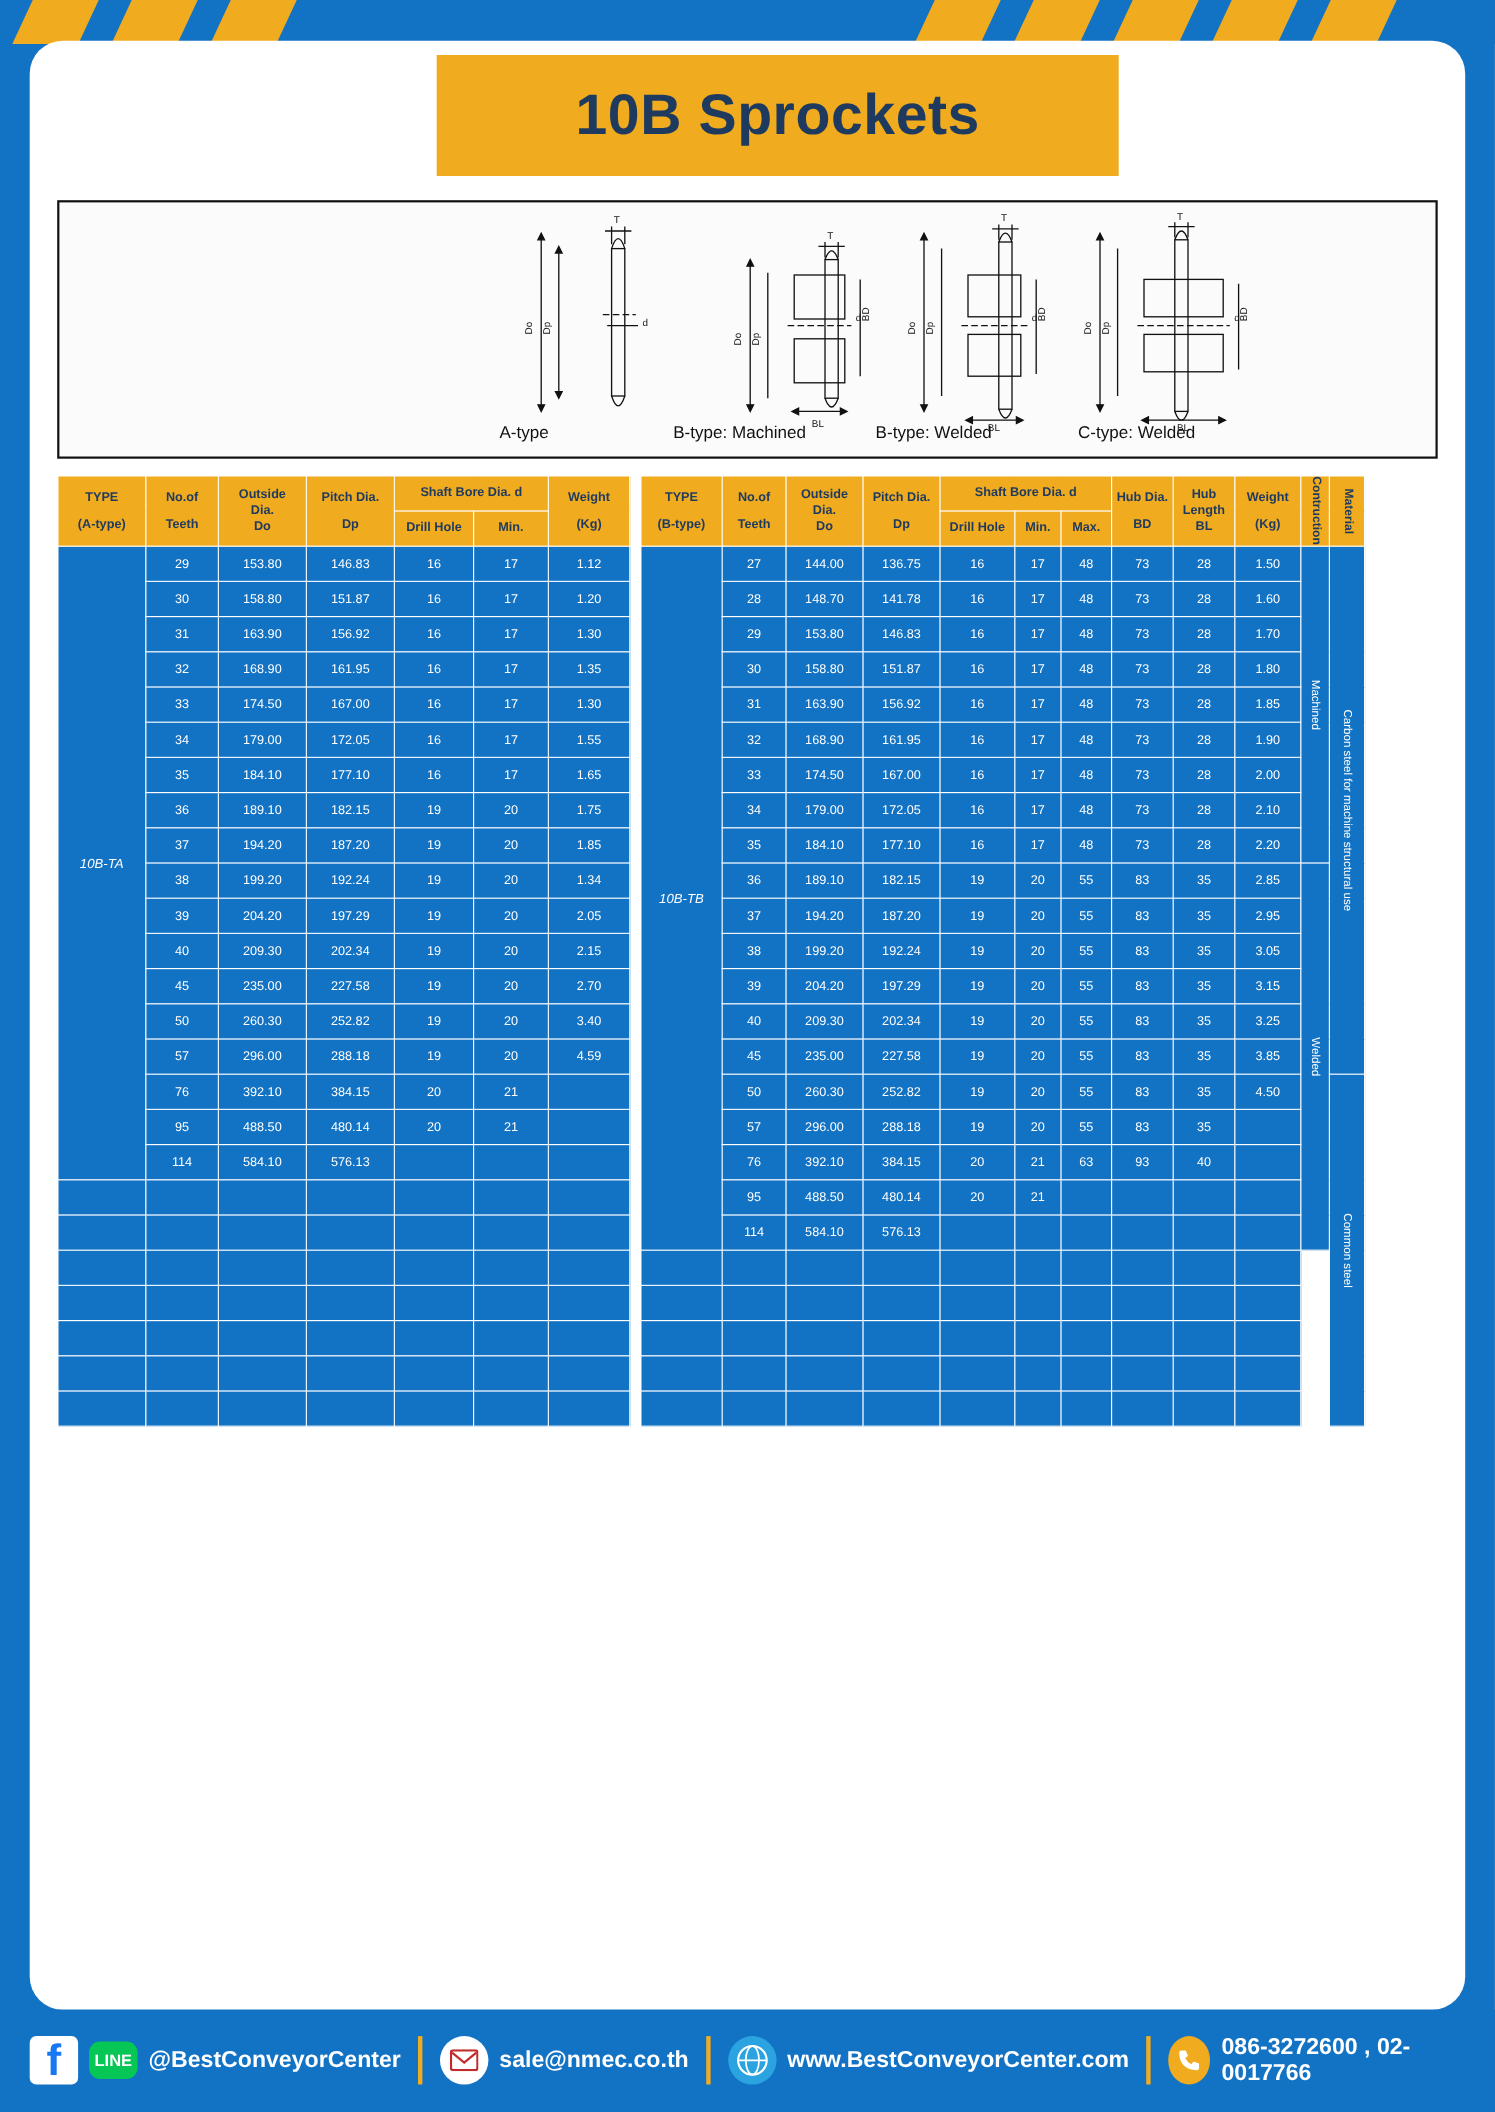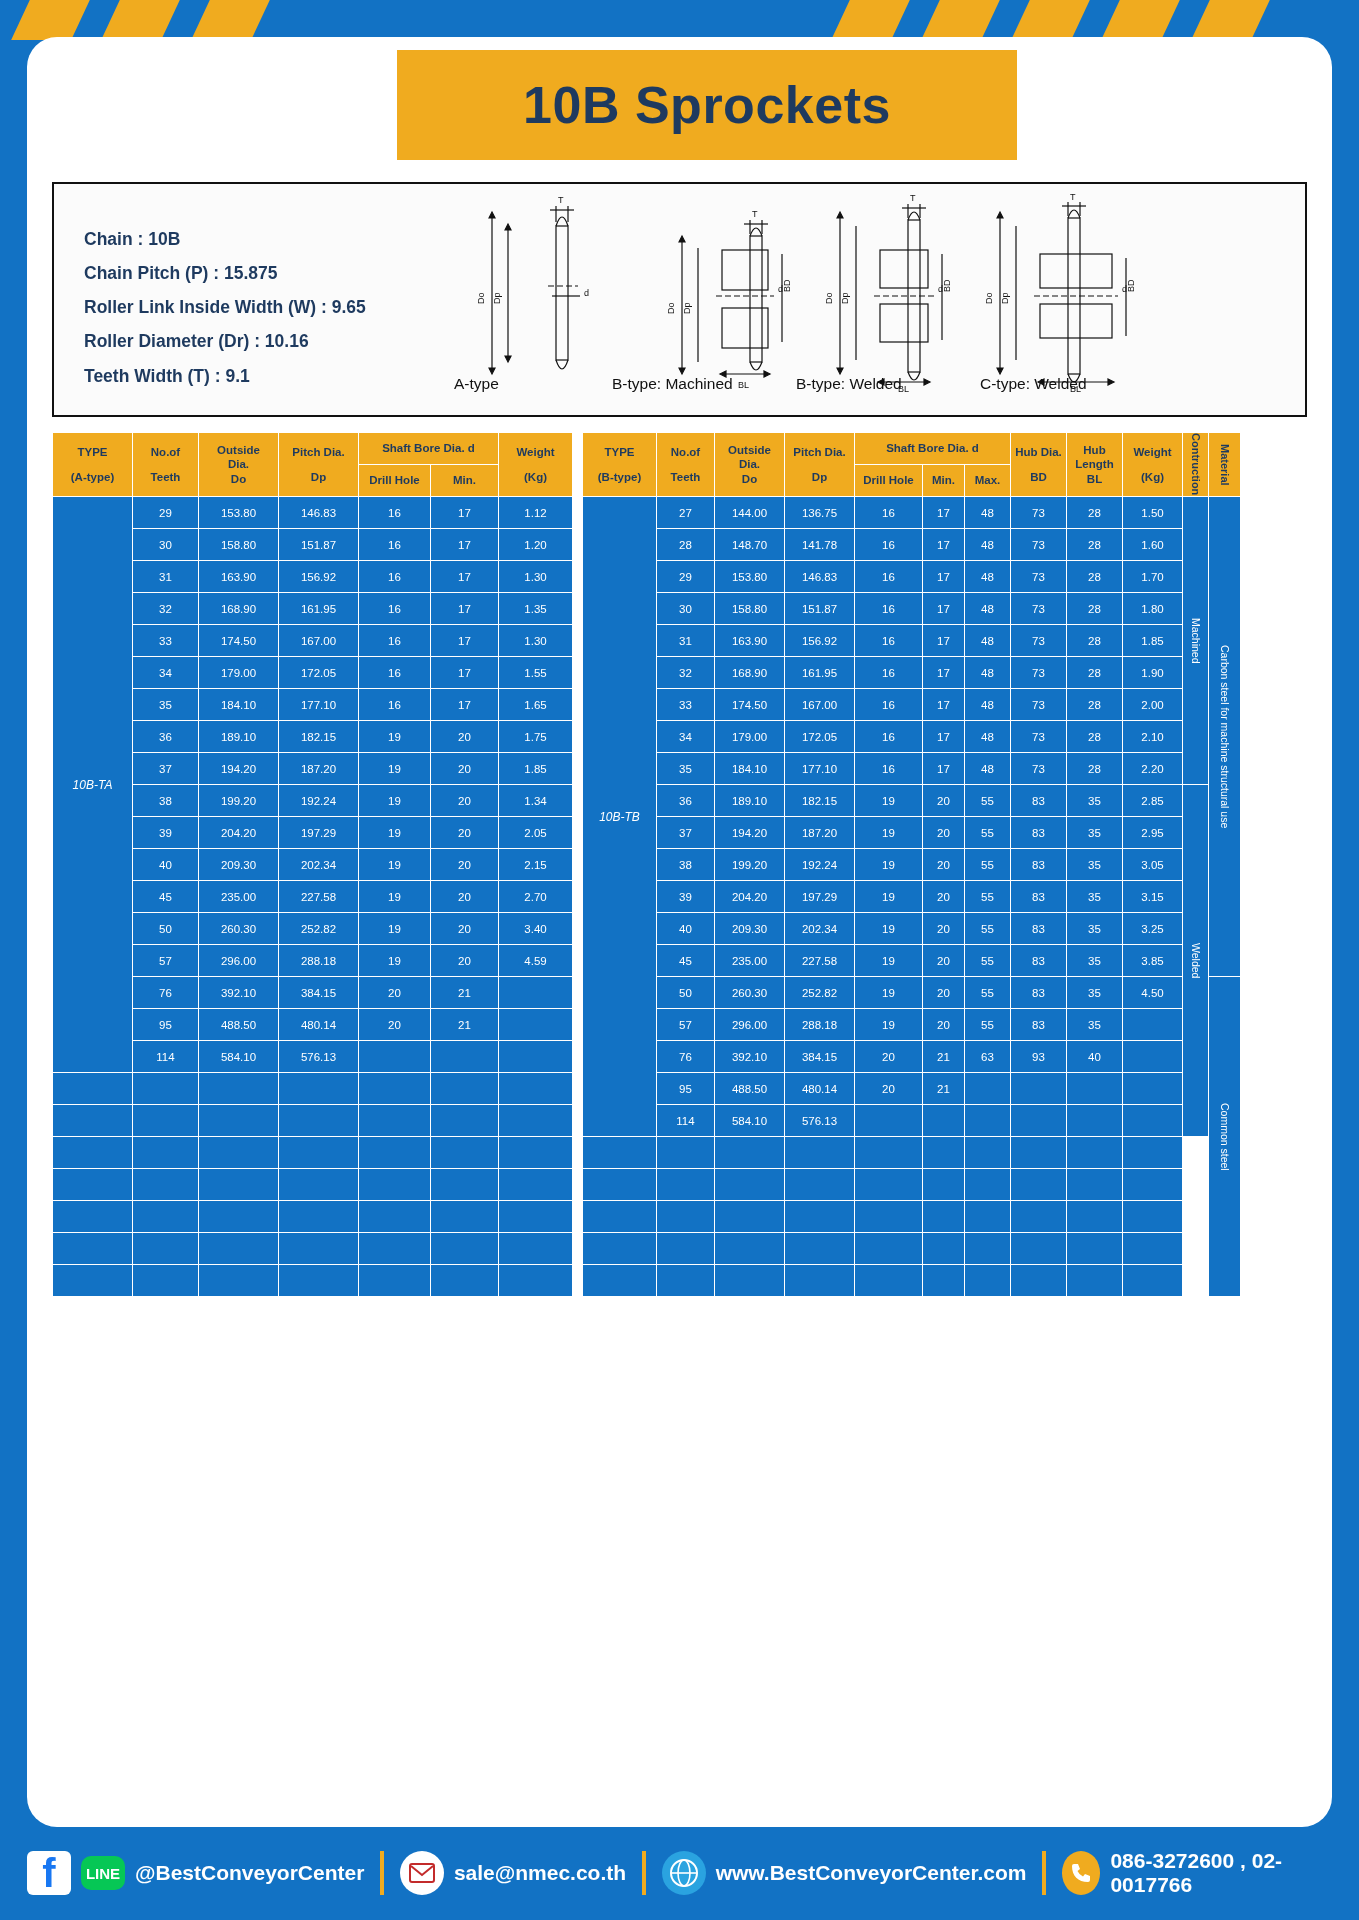--- a/index.html
+++ b/index.html
@@ -49,21 +49,21 @@
   .watermark{
     position:absolute; left:620px; top:52px; width:420px; height:150px;
     color:#f2dfae; font-size:44px; font-weight:bold; line-height:1.05;
     opacity:.85; letter-spacing:2px;
     pointer-events:none;
   }
   .drawings{
     position:absolute; left:420px; top:8px; width:820px; height:225px;
   }
   .dwg-caption{
-    position:absolute; bottom:16px; width:100%; height:24px;padding-left:37px;
+    position:absolute; bottom:6px; width:100%; height:24px;padding-left:37px;
   }
   .dwg-caption span{
     position:absolute; font-size:15.5px; color:#111;
   }
   
   .tables{
     position:absolute; left:25px; top:395px; width:1255px; height:1085px;
   }
   table{
     border-collapse:collapse; table-layout:fixed;
@@ -140,27 +140,20 @@
 </div>
 
 <div class="page">
 
   <div class="title-band">
     <h1>10B Sprockets</h1>
   </div>
 
   <div class="specbox">
 
-    <div class="spec-left">
-      <div>Chain :  10B</div>
-      <div>Chain Pitch (P) :  15.875</div>
-      <div>Roller Link Inside Width (W) : 9.65</div>
-      <div>Roller Diameter (Dr) : 10.16</div>
-      <div>Teeth Width (T) :  9.1</div>
-    </div>
 
 
     <div class="drawings">
       <svg width="820" height="200" viewBox="0 0 820 200">
         <g stroke="#111" fill="none" stroke-width="1.2" font-family="'Liberation Sans',sans-serif" font-size="9">
 
           <g>
 
             <line x1="18" y1="22" x2="18" y2="180"></line>
             <path d="M15 26 l3 -6 l3 6z" fill="#111"></path>

